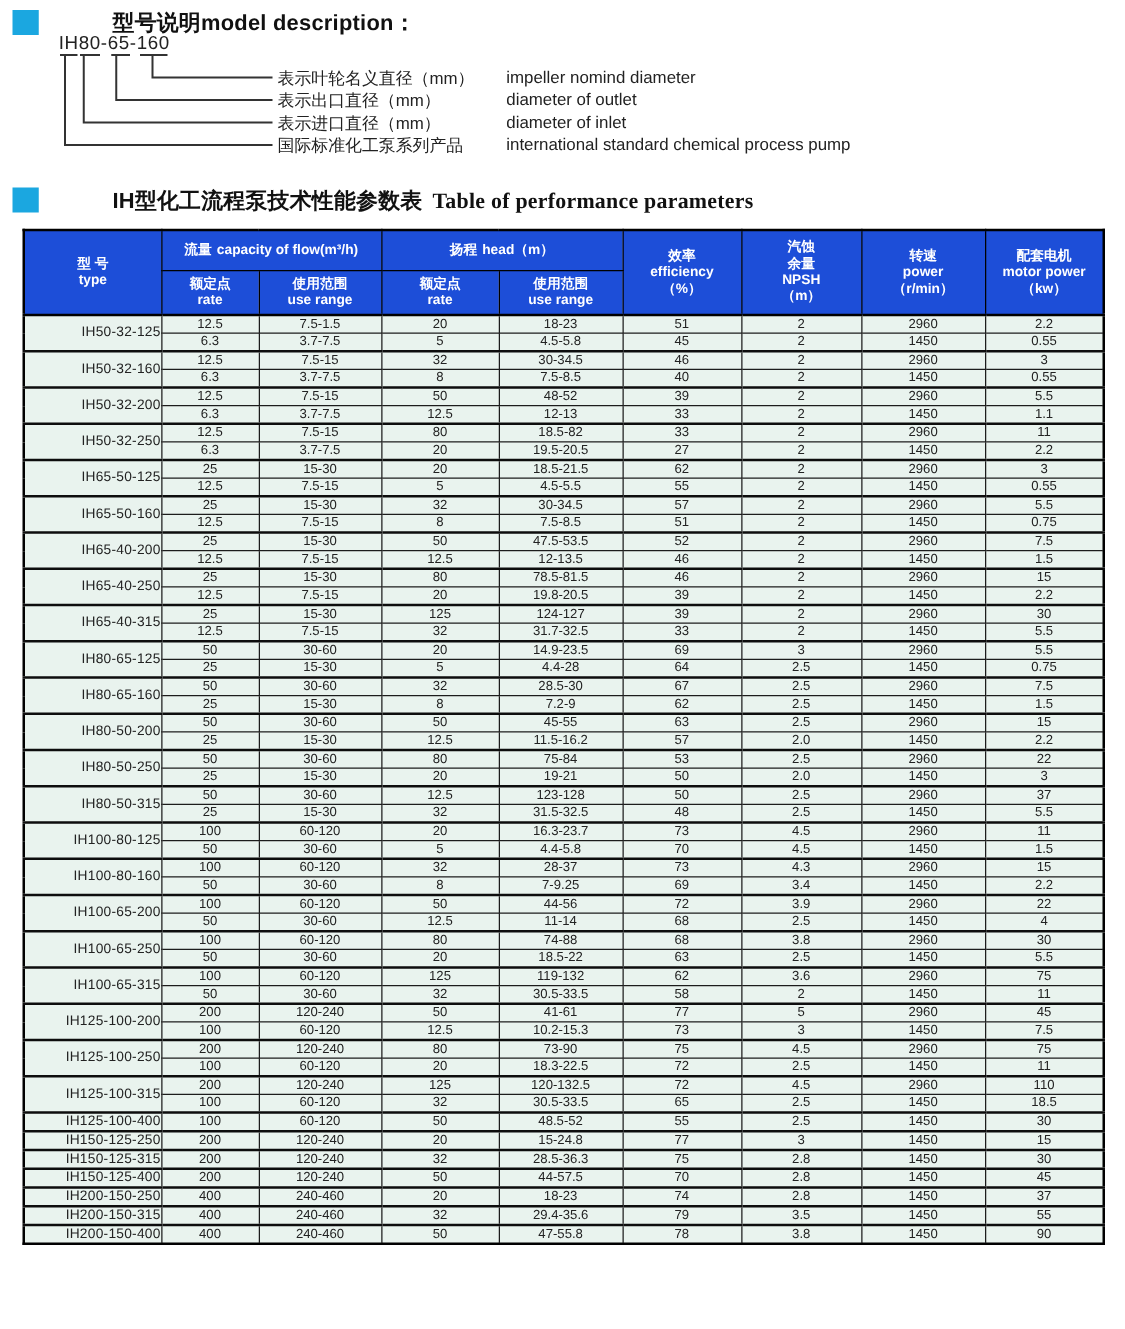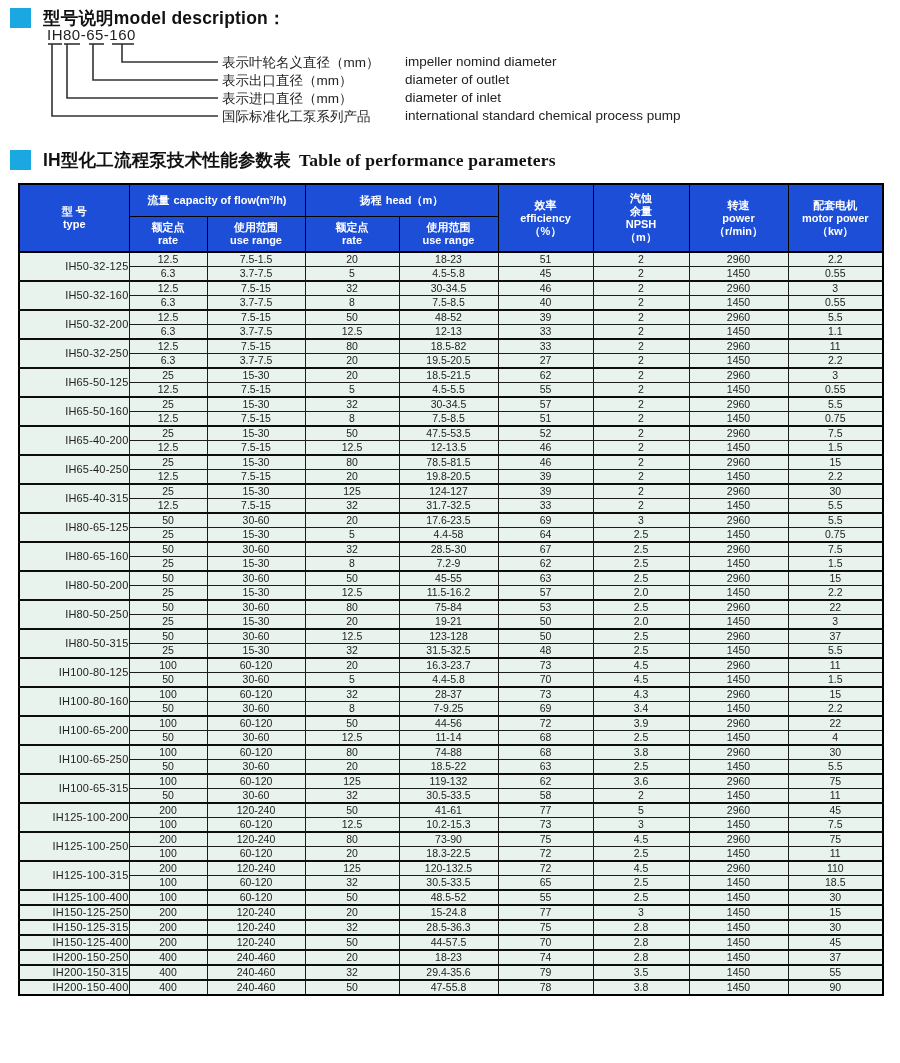--- a/index.html
+++ b/index.html
@@ -17,21 +17,21 @@
     background: #1ba7e0;
     flex: 0 0 auto;
   }
   .section-title {
     position: absolute;
     display: flex; align-items: center; gap: 12px;
     left: 10px;
   }
   .section-title h1, .section-title h2 {
     font-size: 17.5px; font-weight: bold; color: #111;
-    letter-spacing: 0.2px; white-space: nowrap;
+    letter-spacing: 0.2px; white-space: nowrap; margin-left: 47px;
   }
   #title1 { top: 6px; }
   #title2 { top: 148px; }
   #title2 .en { margin-left: 8px; font-family: Liberation Serif, serif; }
 
   
   #diagram { position: absolute; left: 0; top: 0; width: 900px; height: 140px; }
   #diagram svg { position: absolute; left: 0; top: 0; pointer-events: none; }
   .model-number {
     position: absolute; left: 47px; top: 26px;
@@ -376,31 +376,31 @@
         <td>33</td>
         <td>2</td>
         <td>1450</td>
         <td>5.5</td>
       </tr>
       <tr class="group-start">
         <td rowspan="2" class="model">IH80-65-125</td>
         <td>50</td>
         <td>30-60</td>
         <td>20</td>
-        <td>17.6-23.5</td>
+        <td>14.9-23.5</td>
         <td>69</td>
         <td>3</td>
         <td>2960</td>
         <td>5.5</td>
       </tr>
       <tr>
         <td>25</td>
         <td>15-30</td>
         <td>5</td>
-        <td>4.4-58</td>
+        <td>4.4-28</td>
         <td>64</td>
         <td>2.5</td>
         <td>1450</td>
         <td>0.75</td>
       </tr>
       <tr class="group-start">
         <td rowspan="2" class="model">IH80-65-160</td>
         <td>50</td>
         <td>30-60</td>
         <td>32</td>

